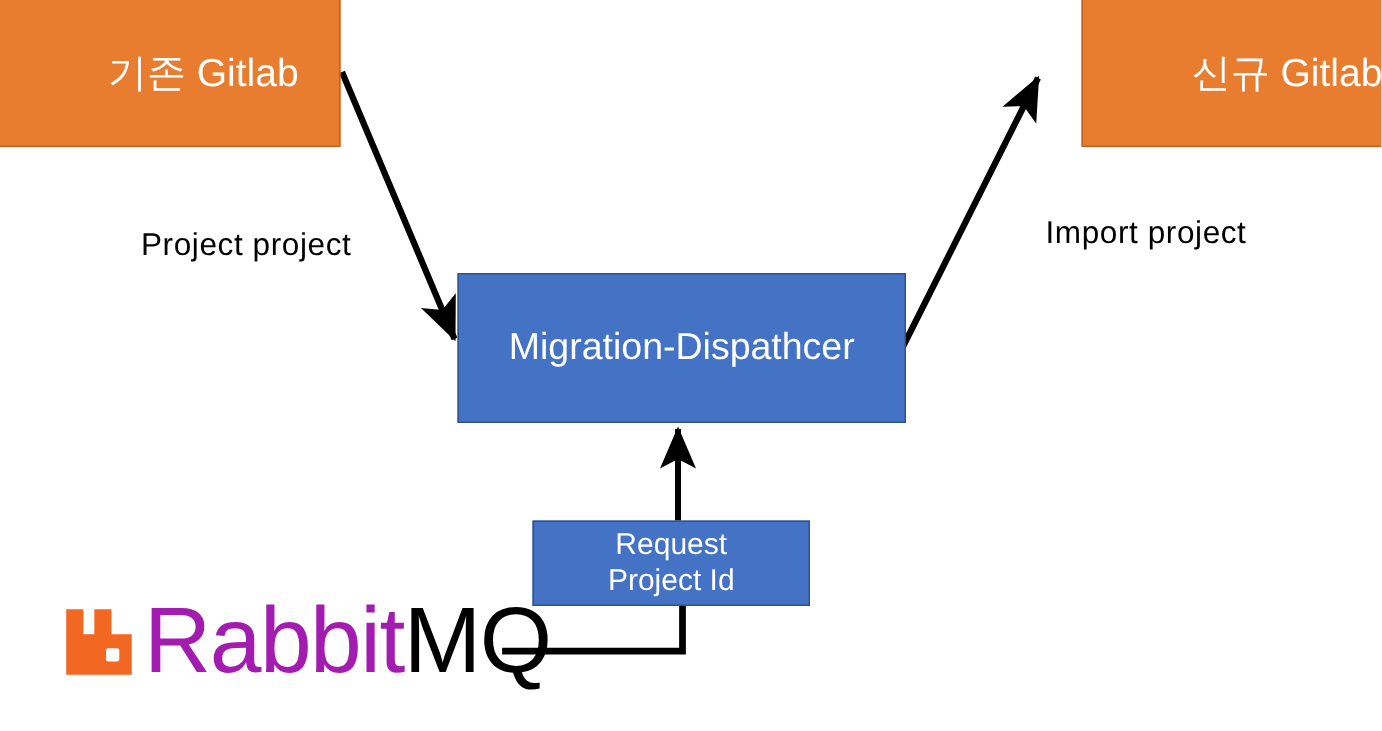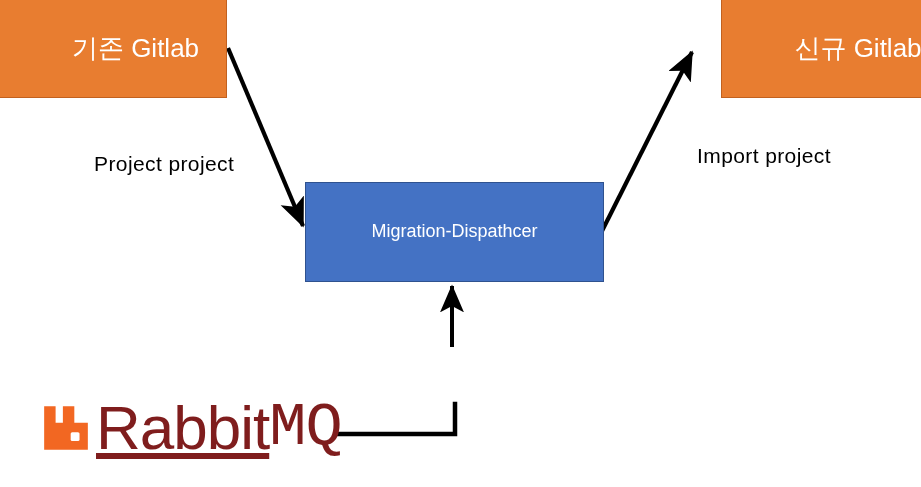--- a/index.html
+++ b/index.html
@@ -52,21 +52,21 @@
   
   .node.blue {
     background: #4472C4;
     border: 1px solid #2F528F;
   }
   #node-dispatcher {
     left: 305px;
     top: 182px;
     width: 299px;
     height: 100px;
-    font-size: 18px;
+    font-size: 25px;
   }
   #node-request {
     left: 355px;
     top: 347px;
     width: 185px;
     height: 57px;
     font-size: 20px;
   }
   
   .edge-label {
@@ -108,26 +108,24 @@
     width: 52px;
     height: 52px;
     margin-right: 4px;
   }
   .rabbitmq-wordmark {
     font-size: 62px;
     line-height: 1;
     letter-spacing: -1px;
   }
   #rabbitmq-word-rabbit {
-    color: #7f1d1d;
-    text-decoration: underline;
+    color: #a21caf;
   }
   #rabbitmq-word-mq {
-    color: #7f1d1d;
-    font-family: Liberation Mono, monospace;
+    color: #000000;
   }
 </style>
 </head>
 <body>
 
 <div id="canvas">
 
   <svg id="connectors" viewBox="0 0 921 487">
     <defs>
       <marker id="arrowhead" markerWidth="8" markerHeight="8" refX="6.6" refY="3" orient="auto" markerUnits="strokeWidth">
@@ -143,20 +141,22 @@
 
     <polyline points="337,434 455,434 455,404" fill="none" stroke="#000000" stroke-width="4.5" stroke-linecap="square" stroke-linejoin="miter"></polyline>
   </svg>
 
   <div class="node orange" id="node-existing-gitlab">기존 Gitlab</div>
 
   <div class="node orange" id="node-new-gitlab">신규 Gitlab</div>
 
   <div class="node blue" id="node-dispatcher">Migration-Dispathcer</div>
 
+  <div class="node blue" id="node-request">Request
+Project Id</div>
 
   <div class="edge-label" id="label-export">Project project</div>
 
   <div class="edge-label" id="label-import">Import project</div>
 
   <div id="rabbitmq-logo">
     <svg id="rabbitmq-mark" viewBox="0 0 100 100">
       <path d="M8,8 L30,8 L30,40 L44,40 L44,8 L66,8 L66,40 L92,40 L92,92 L8,92 Z" fill="#F26722"></path>
       <rect x="59" y="58" width="17" height="17" rx="3" fill="#ffffff"></rect>
     </svg>

